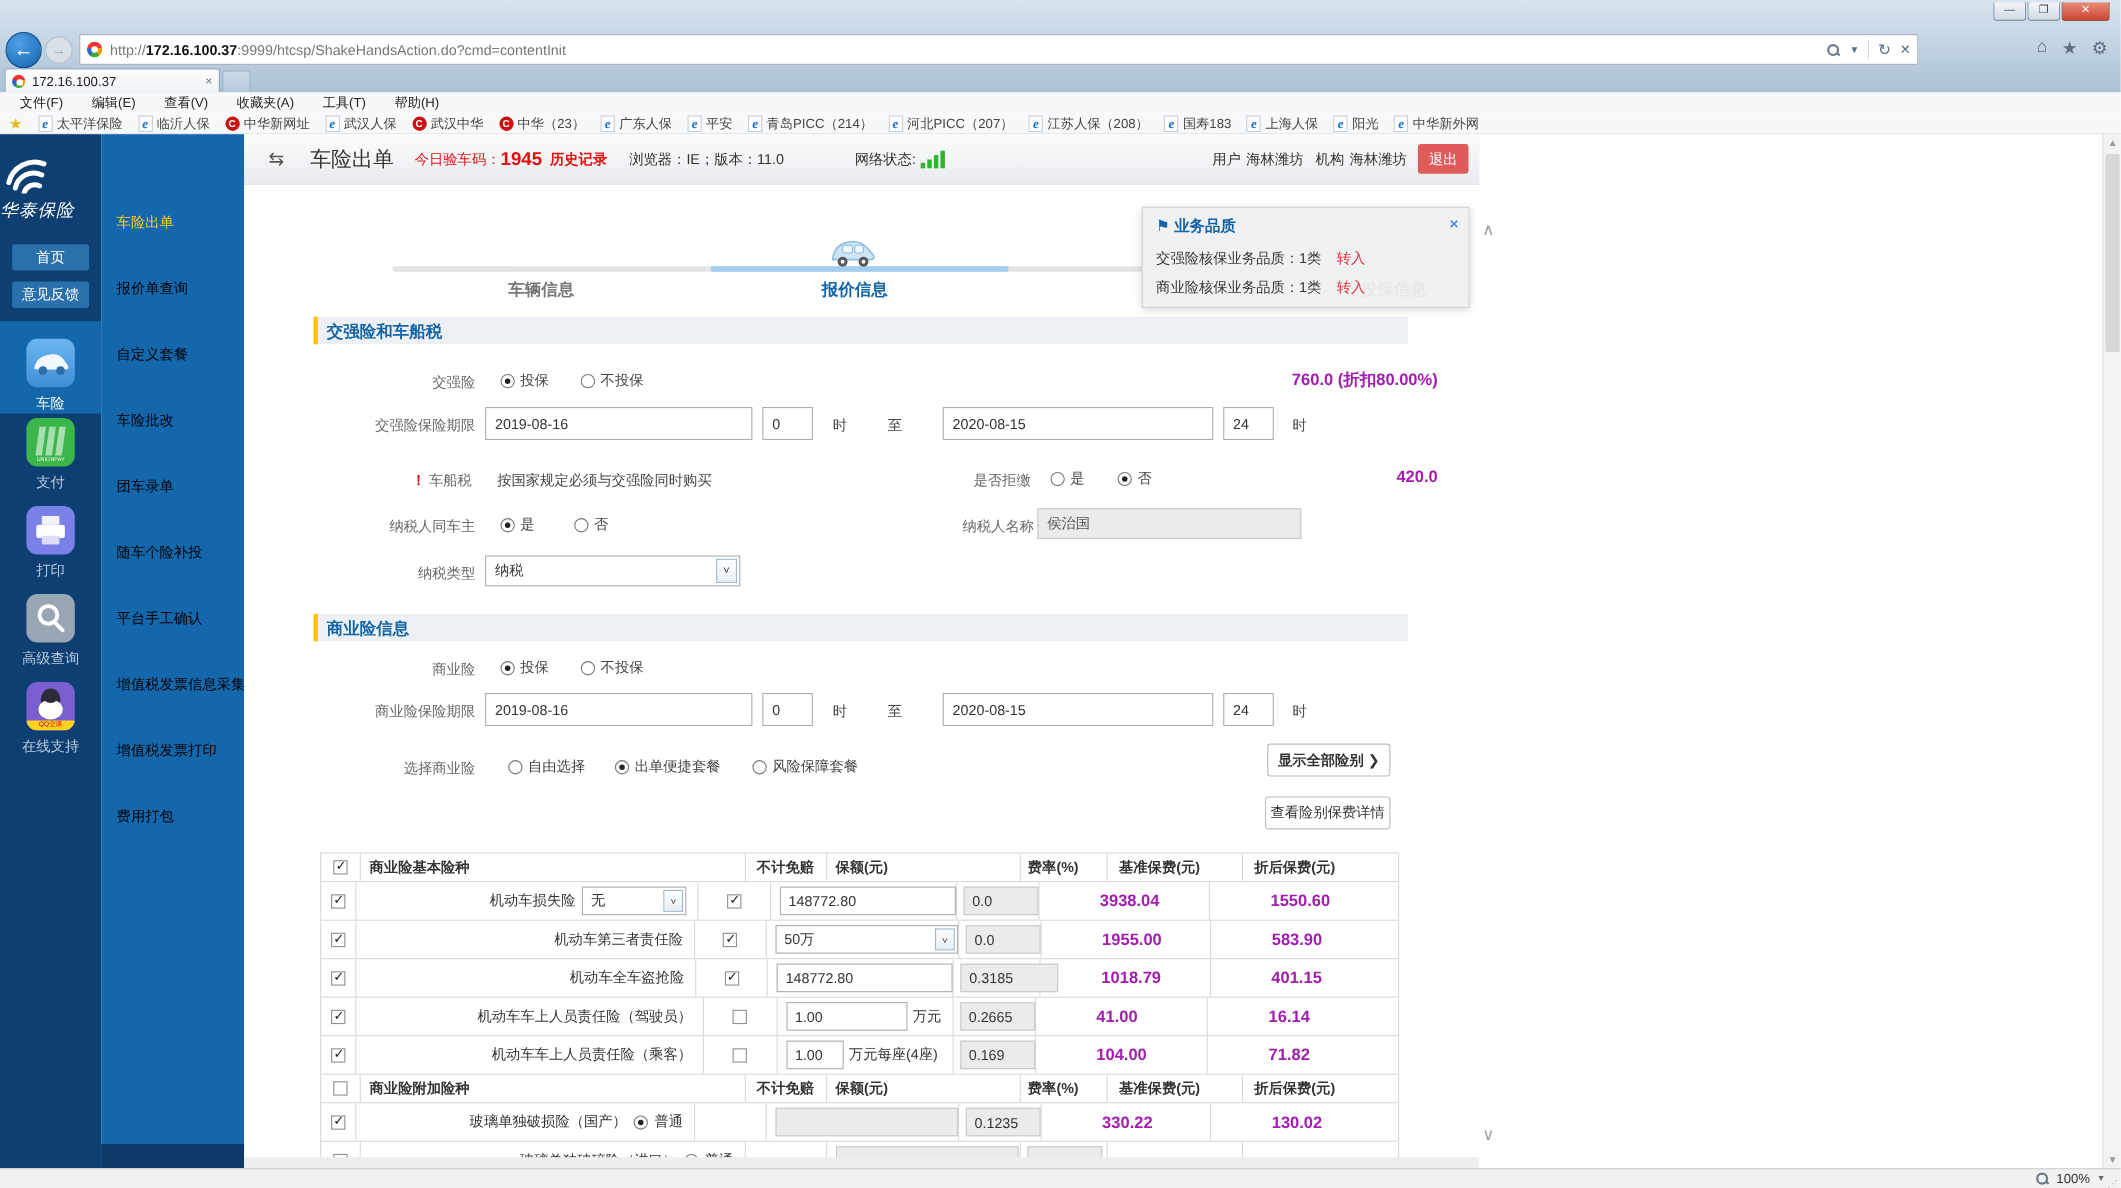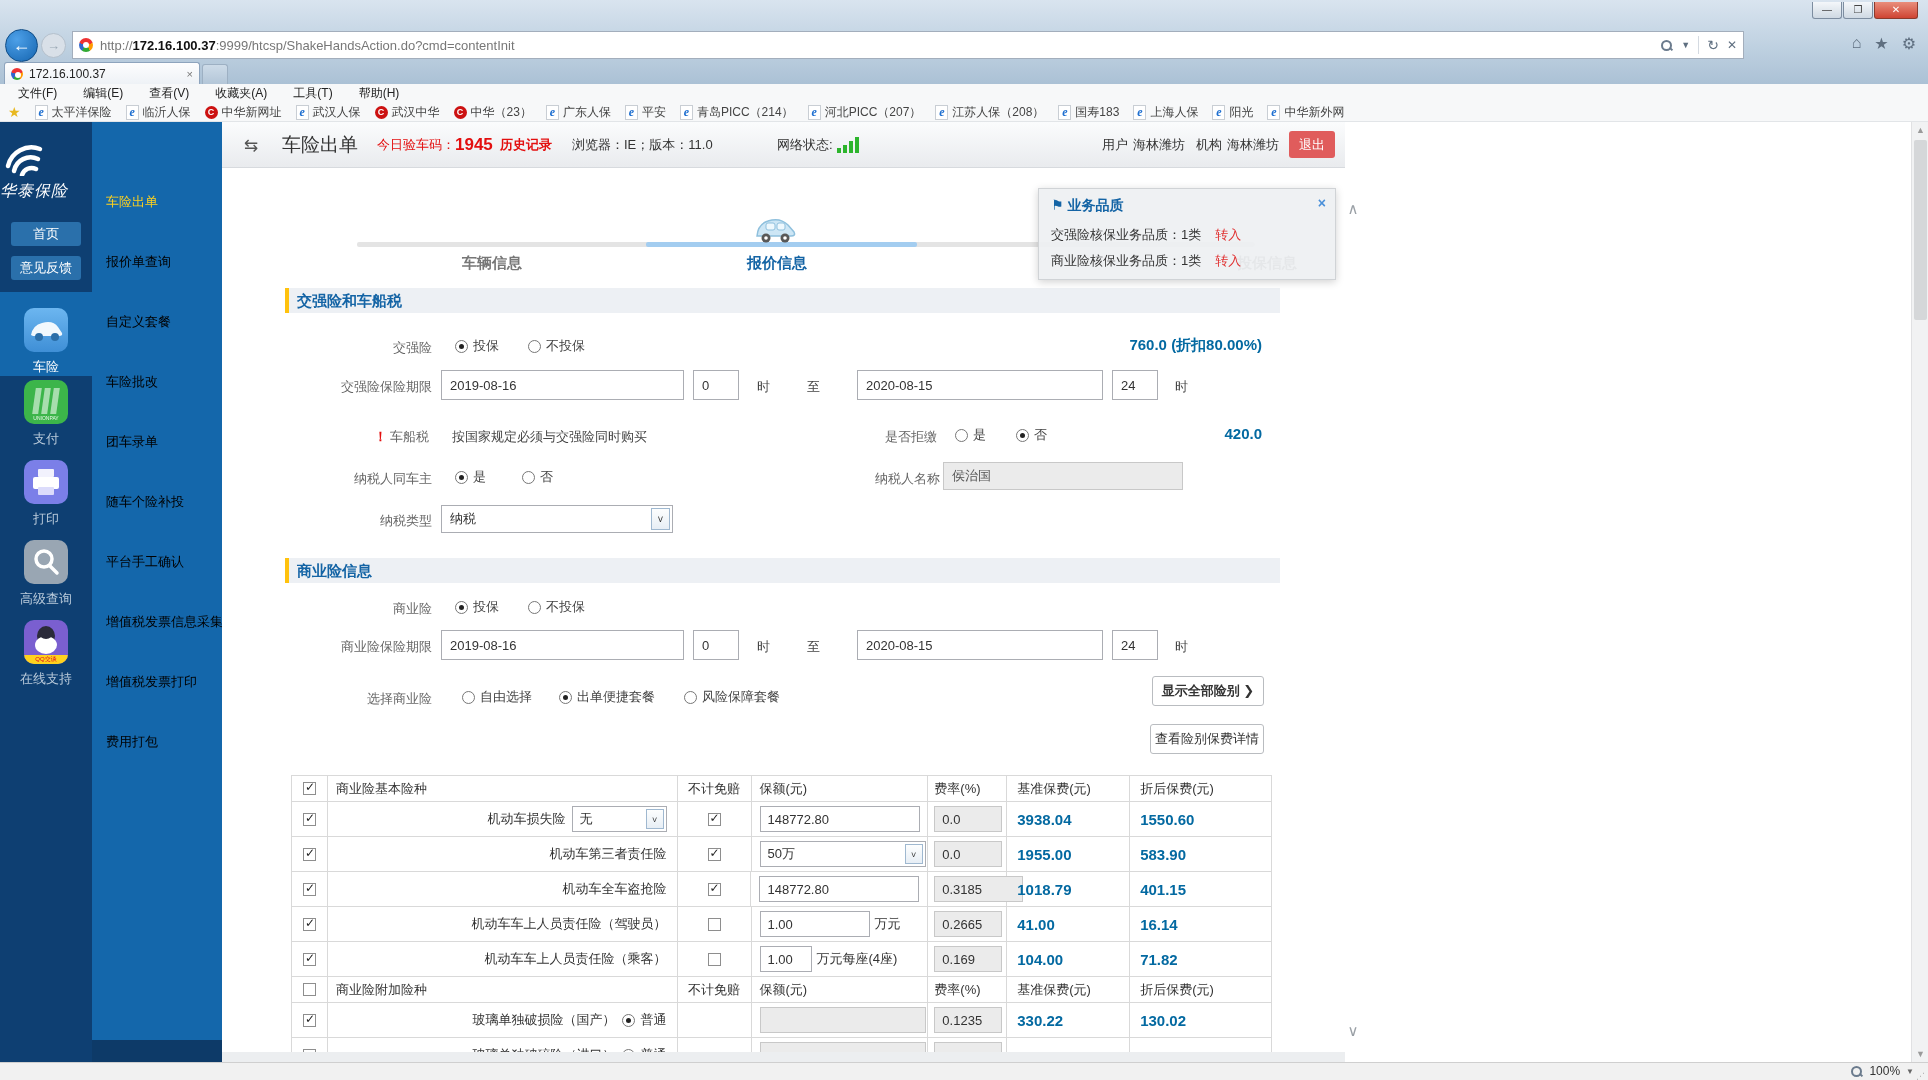--- a/index.html
+++ b/index.html
@@ -103,36 +103,36 @@
   .lbl { position:absolute; width:210px; text-align:right; color:#666; font-size:13px; }
   .rgroup { position:absolute; display:flex; align-items:center; gap:5px; color:#444; }
   .rd { width:13px; height:13px; border:1px solid #777; border-radius:50%; background:#fff; position:relative; flex:0 0 auto; }
   .rd.sel::after { content:""; position:absolute; left:3px; top:3px; width:5px; height:5px; background:#222; border-radius:50%; }
   .ipt { position:absolute; height:30px; border:1px solid #abadb3; background:#fff; font-size:13px; color:#333; padding:0 8px; font-family:inherit; }
   .ipt.dis { background:#ebebeb; border-color:#c8c8c8; color:#555; }
   .mocksel { position:absolute; height:28px; border:1px solid #abadb3; background:#fff; display:flex; align-items:center; }
   .mocksel .tx { flex:1; padding-left:8px; color:#333; }
   .mocksel .btn { width:19px; height:22px; margin-right:2px; border:1px solid #9fb8d0; background:linear-gradient(#fdfefe,#e7eef5); color:#333; font-size:10px; text-align:center; line-height:22px; }
   .unit { position:absolute; color:#444; }
-  .orange { color:#0369a1; font-weight:bold; font-size:15px; }
+  .orange { color:#a21caf; font-weight:bold; font-size:15px;margin-left:45px; }
   .rightval { position:absolute; width:240px; text-align:right; }
   .wbtn { position:absolute; height:30px; background:#fff; border:1px solid #b9bcc0; border-radius:3px; color:#333; font-size:13px; text-align:center; line-height:28px; }
 
   
   .ptable { position:absolute; left:69px; top:607px; width:981px; border-top:1px solid #d9d9d9; border-left:1px solid #d9d9d9; }
   .trow { display:flex; border-bottom:1px solid #d9d9d9; }
   .trow > div { border-right:1px solid #d9d9d9; display:flex; align-items:center; position:relative; }
   .c-chk  { width:36px;  justify-content:center; }
   .c-name { width:350px; justify-content:flex-end; padding-right:10px; gap:6px; }
   .c-ded  { width:74px;  justify-content:center; }
   .c-amt  { width:177px; padding-left:8px; gap:5px; }
   .c-rate { width:79px;  padding-left:6px; }
   .c-base { width:123px; padding-left:10px; }
   .c-disc { width:142px; padding-left:10px; }
-  .hrow { height:26px; font-weight:normal; color:#333; }
+  .hrow { height:26px; font-weight:bold; color:#333; }
   .hrow .c-name { justify-content:flex-start; padding-left:8px; }
   .drow { height:35px; }
   .cb { width:13px; height:13px; border:1px solid #8e8e8e; background:#fff; position:relative; flex:0 0 auto; }
   .cb.on::after { content:"✓"; position:absolute; left:1px; top:-3px; font-size:12px; font-weight:bold; color:#222; }
   .tipt { height:26px; border:1px solid #abadb3; background:#fff; font-size:13px; color:#333; padding:0 7px; font-family:inherit; }
   .tipt.dis { background:#ebebeb; border-color:#c8c8c8; }
   .tsel { height:26px; border:1px solid #abadb3; background:#fff; display:inline-flex; align-items:center; }
   .tsel .tx { flex:1; padding-left:7px; }
   .tsel .btn { width:18px; height:20px; margin:0 2px; border:1px solid #9fb8d0; background:linear-gradient(#fdfefe,#e7eef5); font-size:9px; text-align:center; line-height:20px; }
   .botgray { position:absolute; left:0; top:884px; width:1123px; height:10px; background:#eceef0; }

